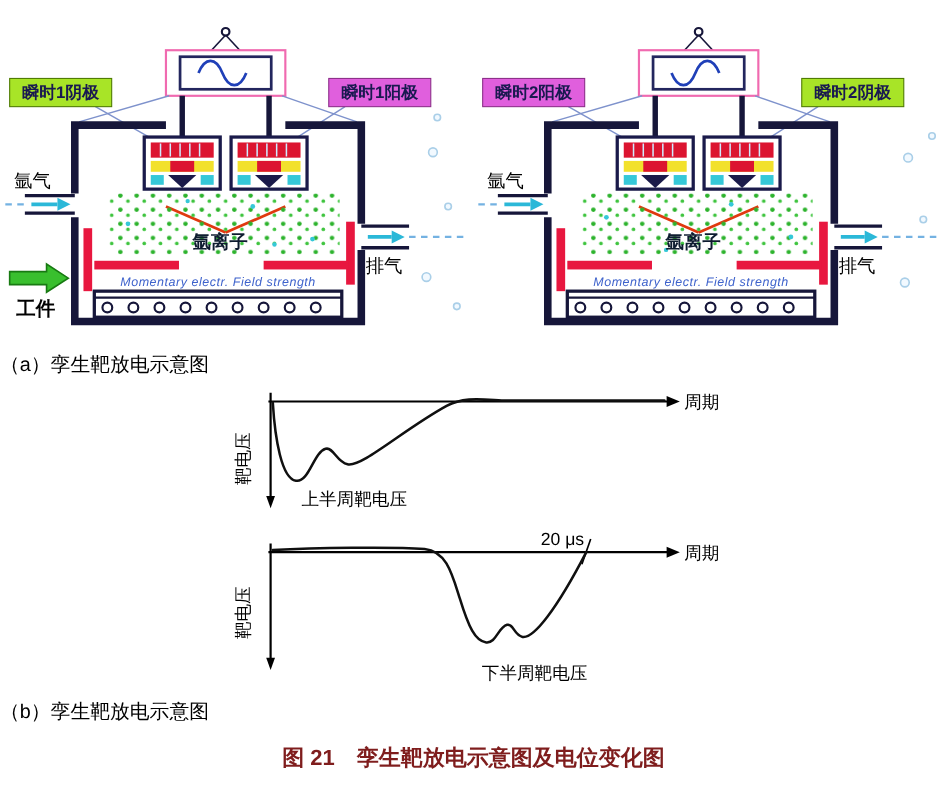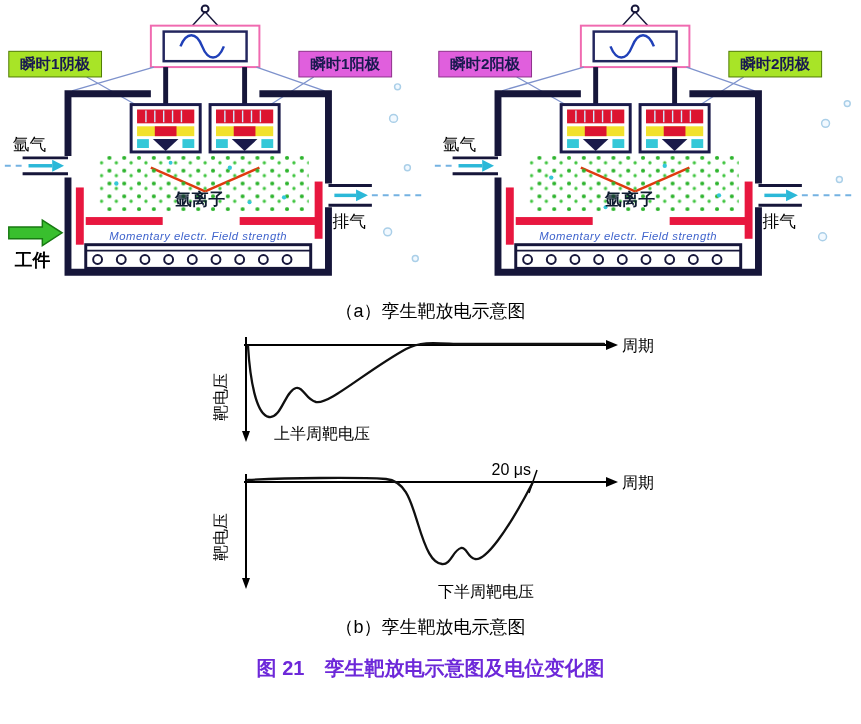--- a/index.html
+++ b/index.html
@@ -1,24 +1,24 @@
 <!DOCTYPE html>
 <html><head>
 <meta charset="utf-8">
 <style>
   * { margin:0; padding:0; box-sizing:border-box; }
   html,body { background:#ffffff; }
   body { width:861px; height:724px; font-family:"Liberation Sans",sans-serif; overflow:hidden; }
-  .page { width:861px; padding-top:0; }
+  .page { width:861px; padding-top:20px; }
   .panel-a { display:flex; width:861px; }
   .panel-a svg { width:430px; height:296px; display:block; }
-  .cap-sub { text-align:center; font-size:18px; color:#000; margin:3px 0 4px; }
+  .cap-sub { font-size:18px; color:#000; margin:3px 0 4px; }
   .waves { width:450px; margin:0 auto; }
   .waves svg { display:block; width:450px; }
-  .cap-zh { text-align:center; font-size:20px; font-weight:bold; margin-top:16px; color:#6d28d9; }
+  .cap-zh { text-align:center; font-size:20px; font-weight:bold; margin-top:16px; color:#7f1d1d; }
   .cap-en { text-align:center; font-size:19px; font-family:"Liberation Serif",serif; margin-top:12px; color:#000; }
   .gap { margin-left:20px; }
 
   
   .wall { stroke:#16163a; stroke-width:7; fill:none; }
   .nozzle { stroke:#16163a; stroke-width:3; fill:none; }
   .gasline { stroke:#74b2e2; stroke-width:2; stroke-dasharray:6 5; fill:none; }
   .gas-arrow-line { stroke:#2bb8d8; stroke-width:3.5; }
   .gas-arrow-head { fill:#2bb8d8; }
   .wire { stroke:#16163a; stroke-width:1.5; }

